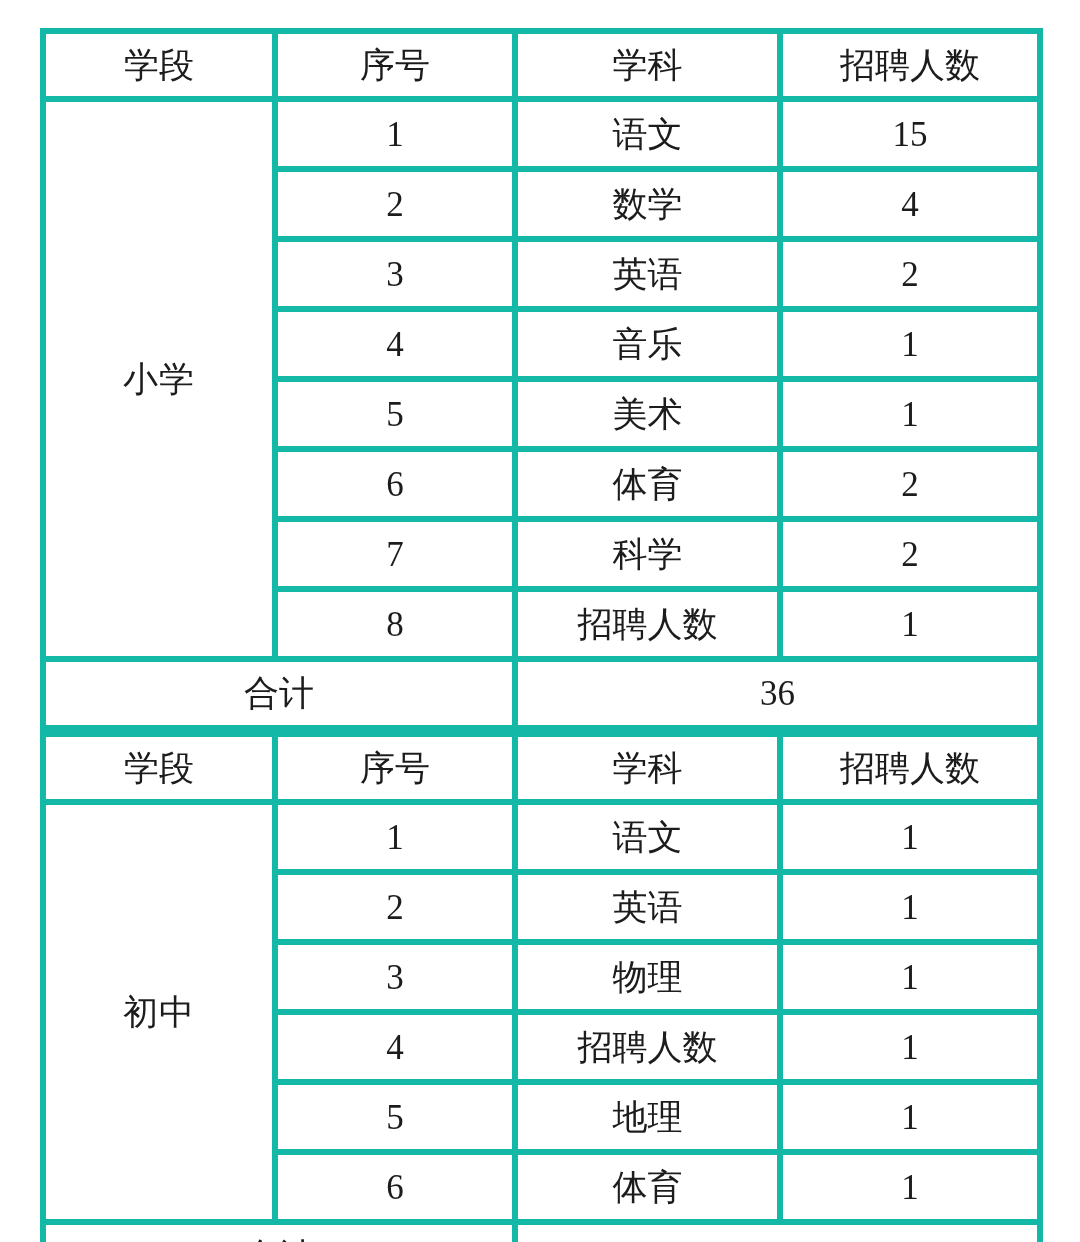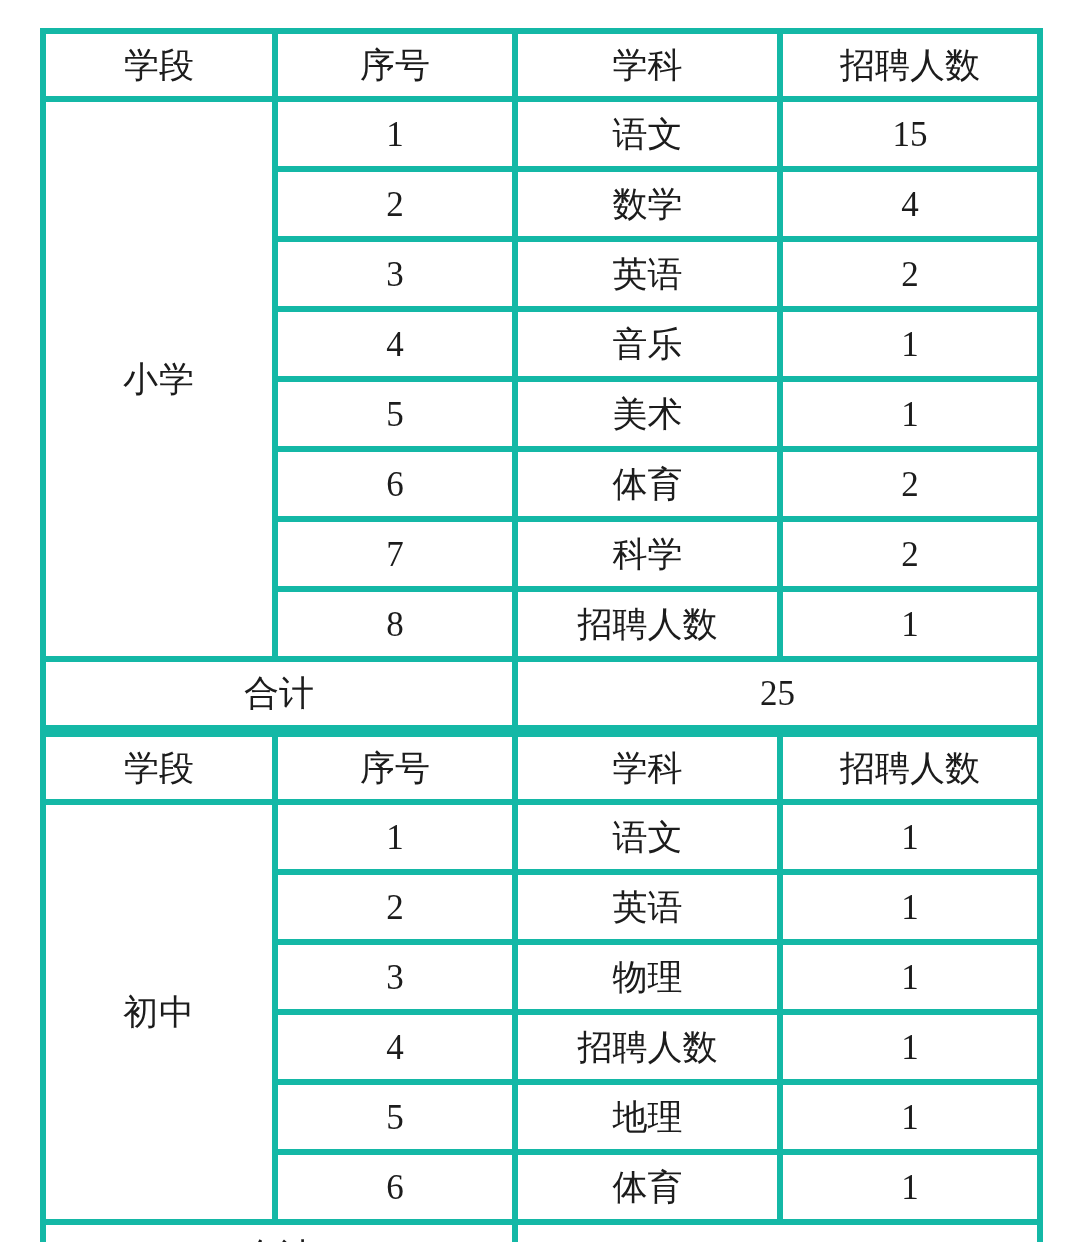--- a/index.html
+++ b/index.html
@@ -108,21 +108,21 @@
       <td>科学</td>
       <td>2</td>
     </tr>
     <tr>
       <td>8</td>
       <td>招聘人数</td>
       <td>1</td>
     </tr>
     <tr class="total-row">
       <td colspan="2">合计</td>
-      <td colspan="2">25</td>
+      <td colspan="2">36</td>
     </tr>
   </tbody>
     </table>
 
   <table class="tbl">
     <colgroup>
         <col class="c1">
         <col class="c2">
         <col class="c3">
         <col class="c4">

